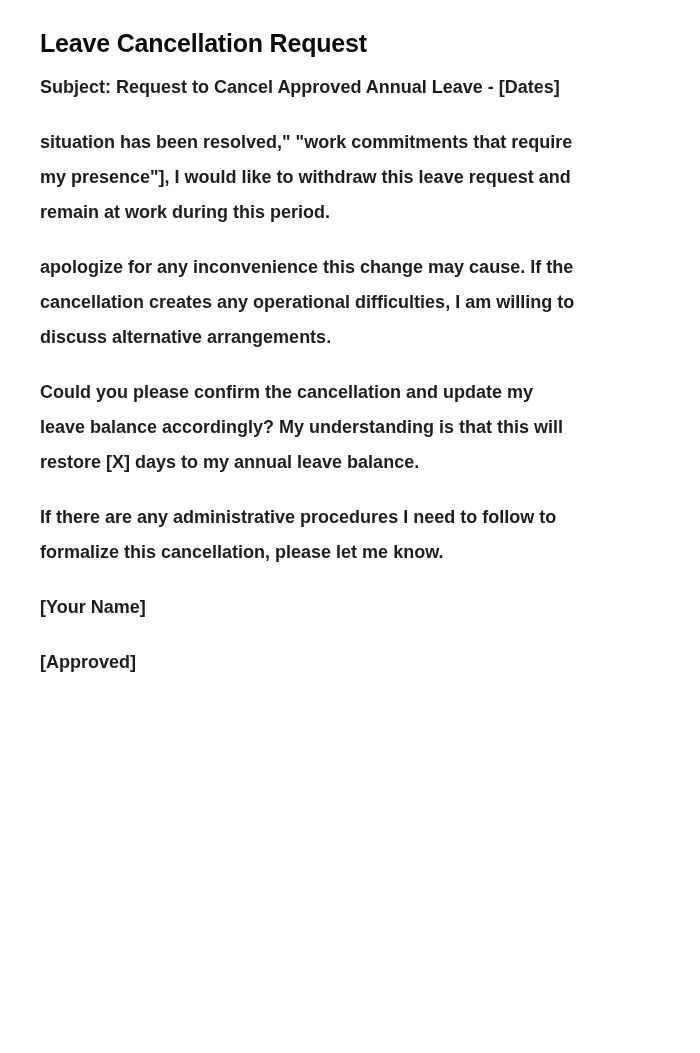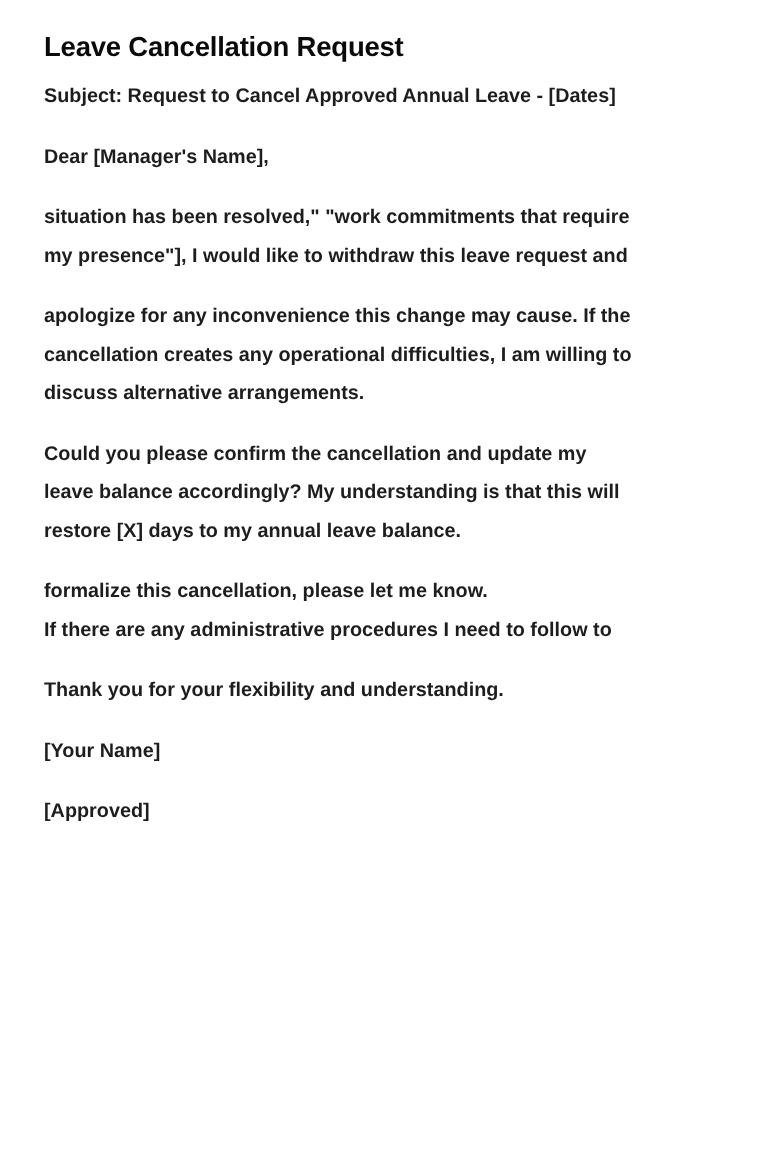--- a/index.html
+++ b/index.html
@@ -41,50 +41,45 @@
 <body>
 
 <div class="page">
 
   <h1 class="doc-title">Leave Cancellation Request</h1>
 
   <p class="para">
     <span class="line">Subject: Request to Cancel Approved Annual Leave - [Dates]</span>
   </p>
 
-  <p class="para">
-    <span class="line">Dear [Manager's Name],</span>
-  </p>
 
 
   <p class="para">
     <span class="line">situation has been resolved," "work commitments that require</span>
     <span class="line">my presence"], I would like to withdraw this leave request and</span>
+    <span class="line">remain at work during this period.</span>
   </p>
 
   <p class="para">
     <span class="line">apologize for any inconvenience this change may cause. If the</span>
     <span class="line">cancellation creates any operational difficulties, I am willing to</span>
     <span class="line">discuss alternative arrangements.</span>
   </p>
 
   <p class="para">
     <span class="line">Could you please confirm the cancellation and update my</span>
     <span class="line">leave balance accordingly? My understanding is that this will</span>
     <span class="line">restore [X] days to my annual leave balance.</span>
   </p>
 
   <p class="para">
+    <span class="line">If there are any administrative procedures I need to follow to</span>
     <span class="line">formalize this cancellation, please let me know.</span>
-    <span class="line">If there are any administrative procedures I need to follow to</span>
   </p>
 
-  <p class="para">
-    <span class="line">Thank you for your flexibility and understanding.</span>
-  </p>
 
 
   <p class="para">
     <span class="line">[Your Name]</span>
   </p>
 
   <p class="para">
     <span class="line">[Approved]</span>
   </p>
 

